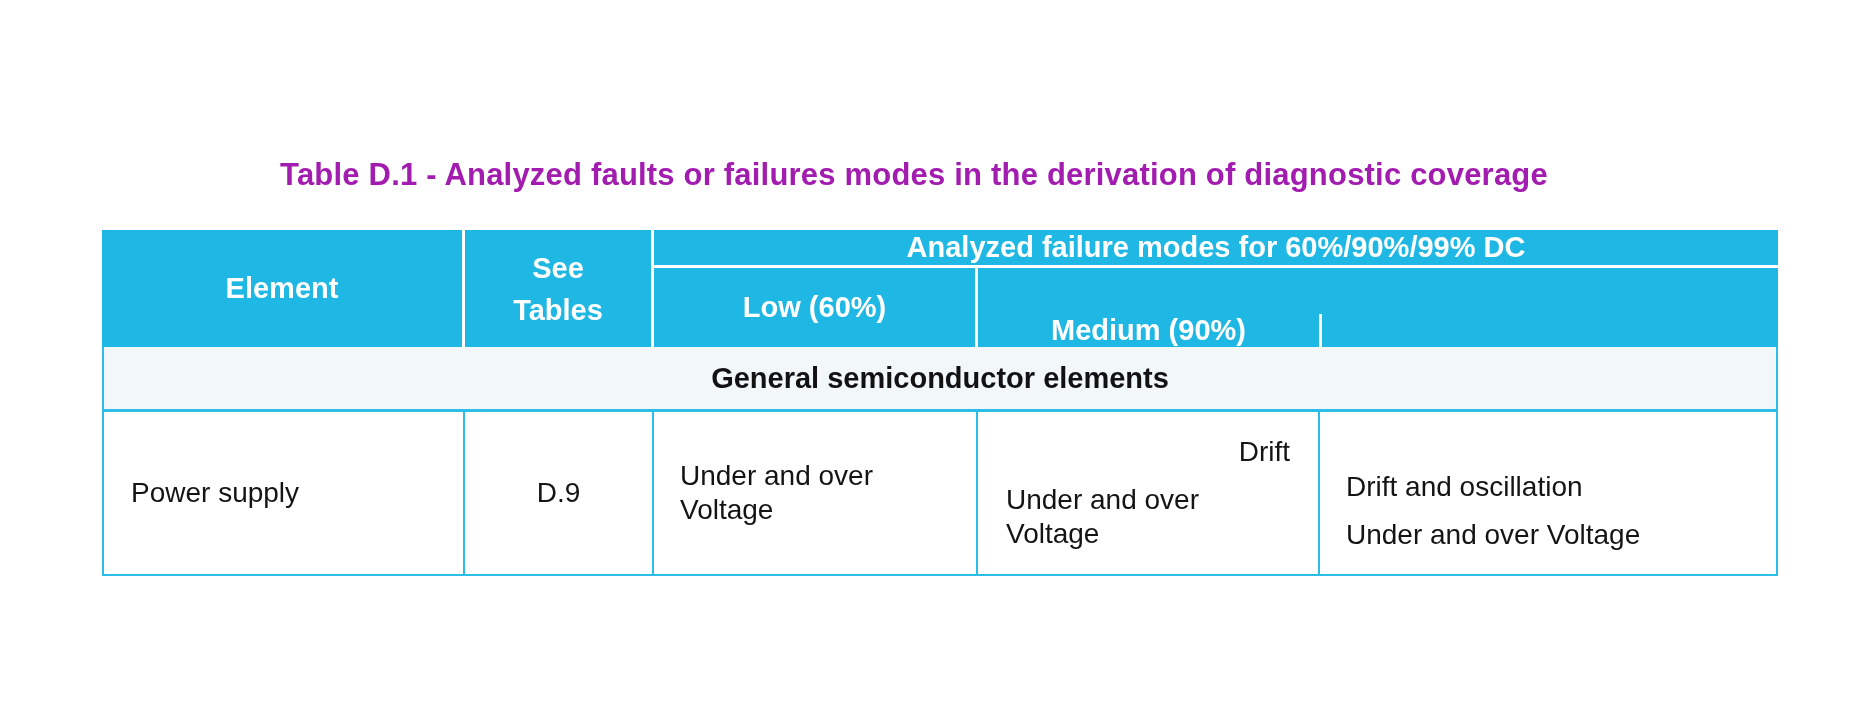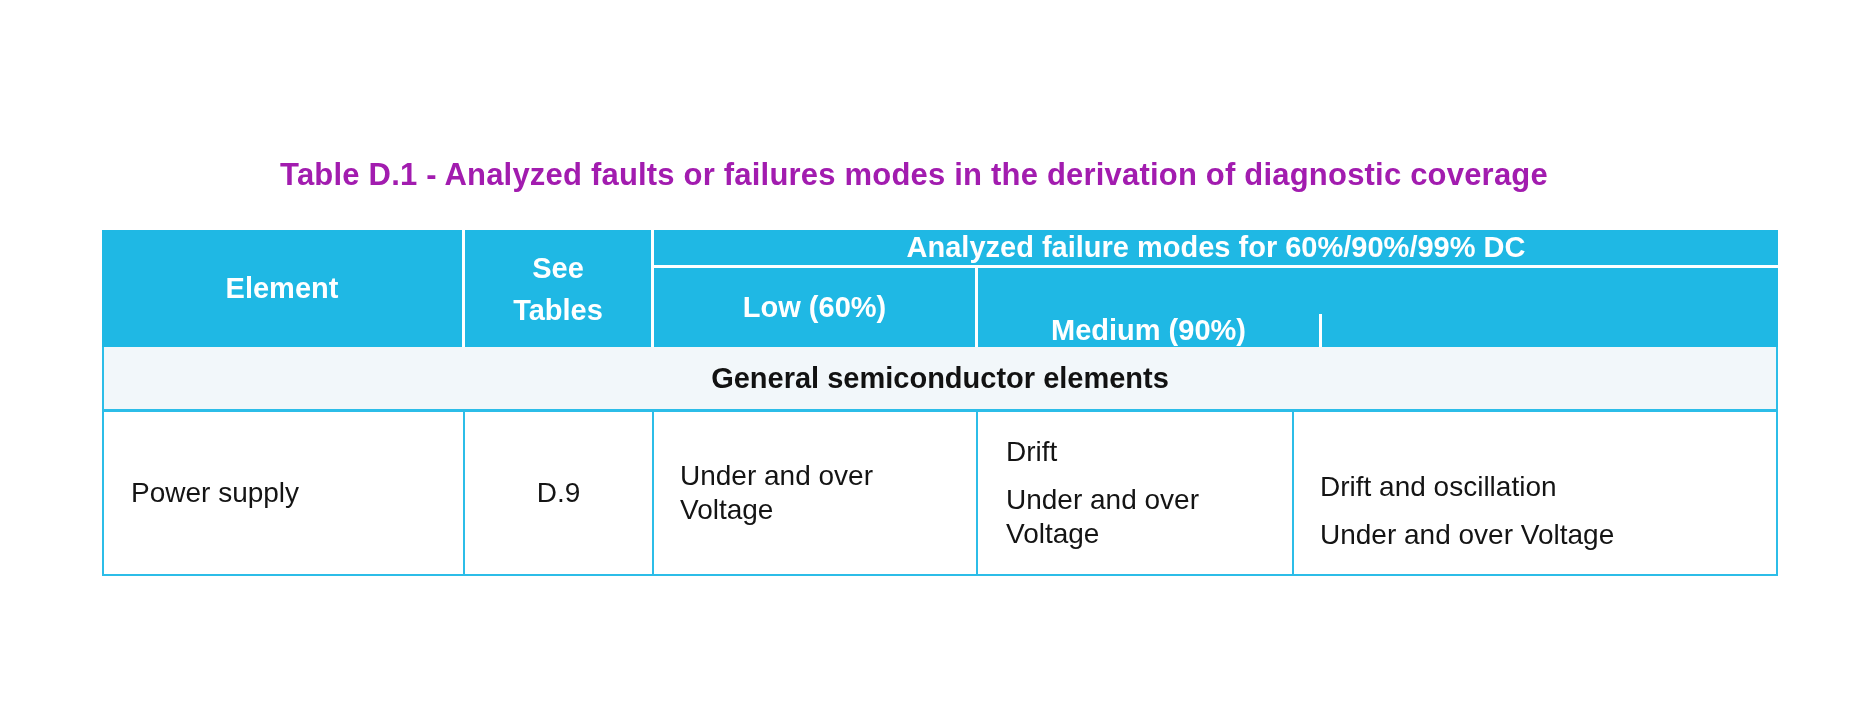--- a/index.html
+++ b/index.html
@@ -47,21 +47,21 @@
   
   .trow{
     height:167px; display:flex; background:#ffffff;
     border:2px solid var(--grid); border-top:3px solid var(--grid);
     font-size:28px; line-height:34px;
   }
   .t-cell{ display:flex; flex-direction:column; justify-content:center; }
   .c-element{ width:361px; border-right:2px solid var(--grid); padding-left:27px; }
   .c-see{ width:189px; border-right:2px solid var(--grid); align-items:center; }
   .c-low{ width:324px; border-right:2px solid var(--grid); padding:0 26px; }
-  .c-med{ width:316px; border-right:2px solid var(--grid); padding:4px 28px; }
+  .c-med{ width:342px; border-right:2px solid var(--grid); padding:4px 28px;align-items:flex-end; }
   .c-high{ flex:1; padding:0 26px;margin-top:36px; }
   .mode-line{ margin:7px 0; }
 </style>
 </head>
 <body>
 
 <div class="doc-title">Table D.1 - Analyzed faults or failures modes in the derivation of diagnostic coverage</div>
 
 <div class="doc-table">
 

